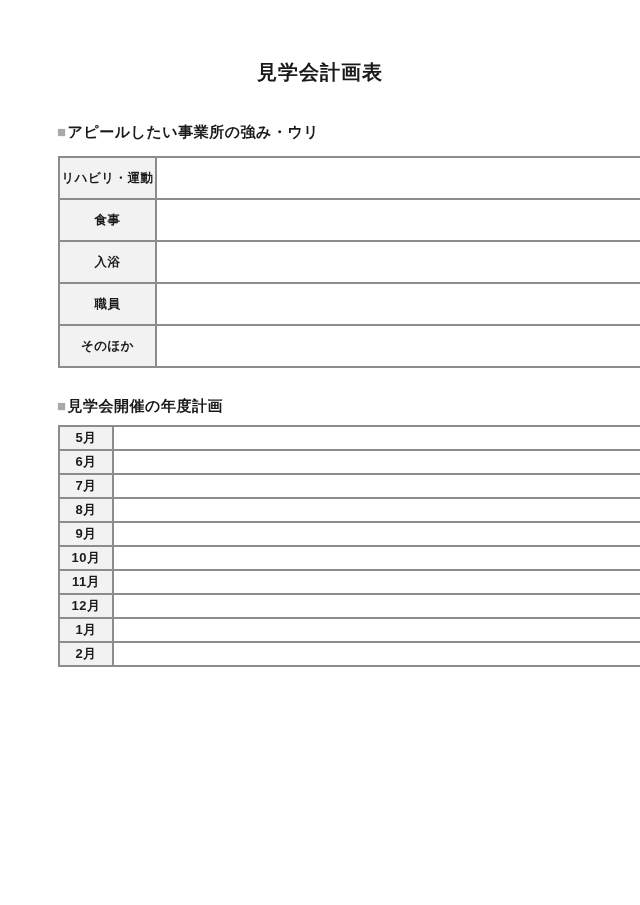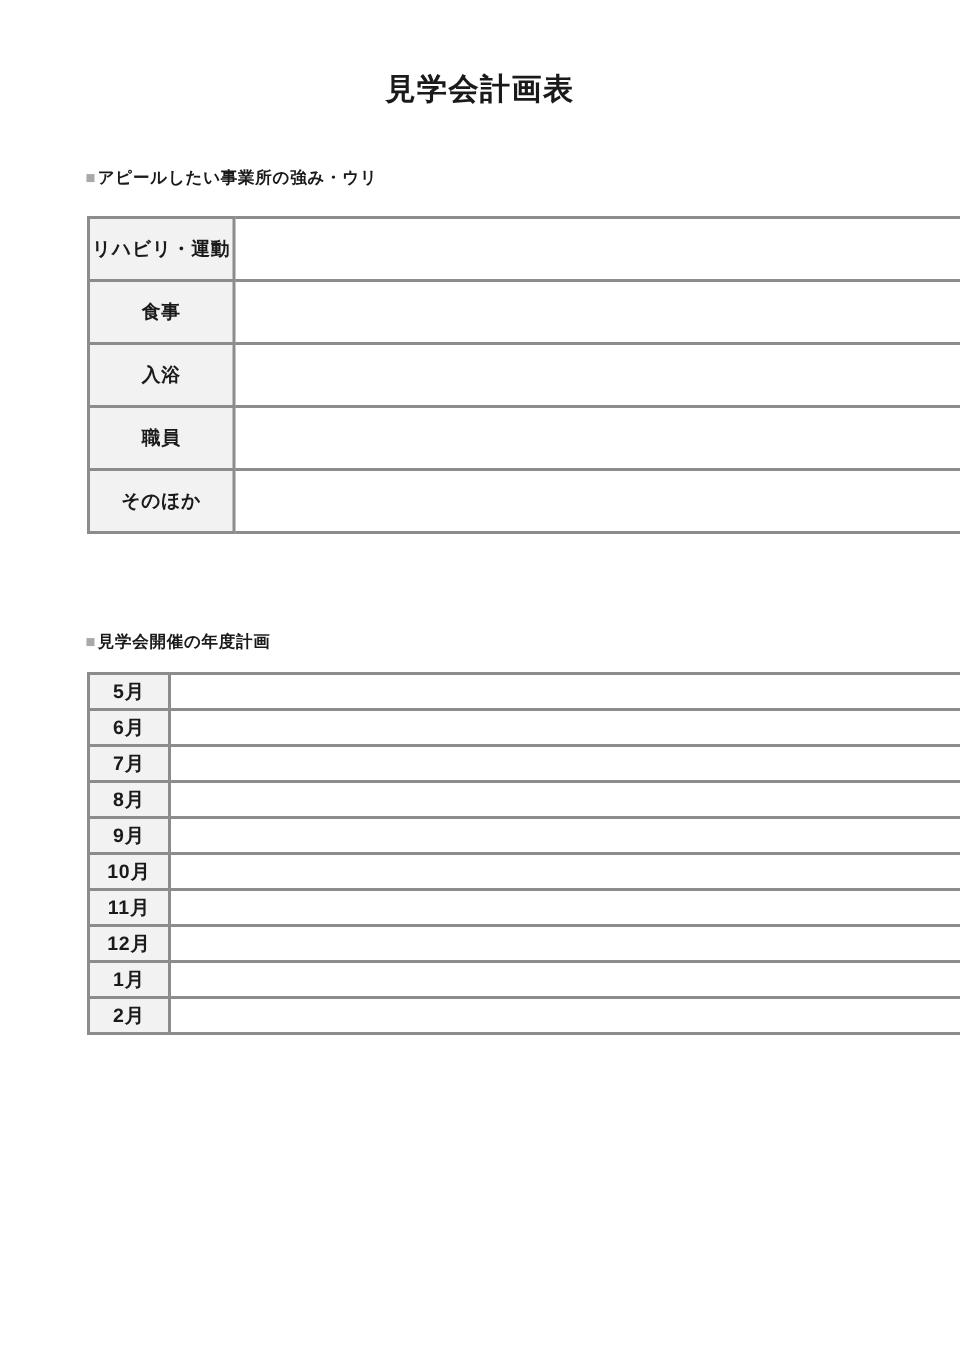--- a/index.html
+++ b/index.html
@@ -16,40 +16,40 @@
   }
   .page {
     position: relative;
     width: 640px;
     height: 905px;
     background: #ffffff;
     overflow: hidden;
   }
   .doc-title {
     margin: 0;
-    padding-top: 48px;
+    padding-top: 60px;
     text-align: center;
     font-size: 20px;
     line-height: 24px;
     font-weight: bold;
     letter-spacing: 1px;
   }
   .section-heading {
     margin: 38px 0 0 57px;
-    font-size: 11px;
+    font-size: 15px;
     line-height: 19px;
     font-weight: bold;
     letter-spacing: 0.5px;
   }
   .section-heading .bullet {
     color: #a9a9a9;
     margin-right: 1px;
   }
   .section-heading.second {
-    margin-top: 63px;
+    margin-top: 28px;
   }
   table.form-table {
     border-collapse: collapse;
     table-layout: fixed;
     margin-left: 58px;
     width: 596px;
     background: #ffffff;
   }
   table.form-table th,
   table.form-table td {

